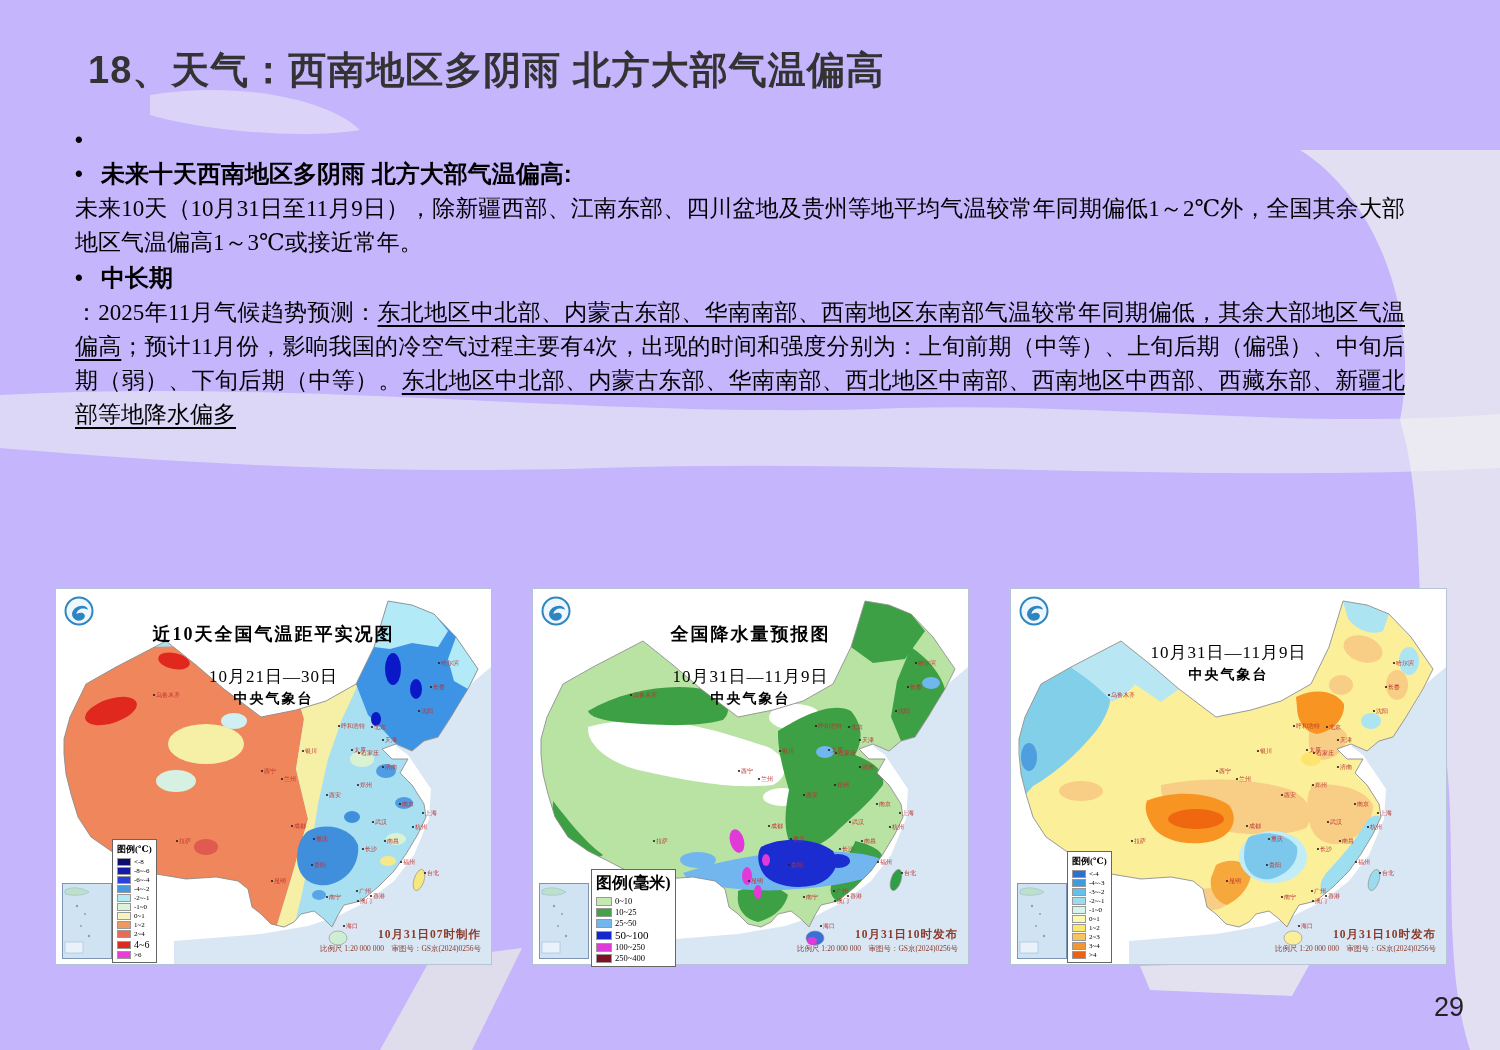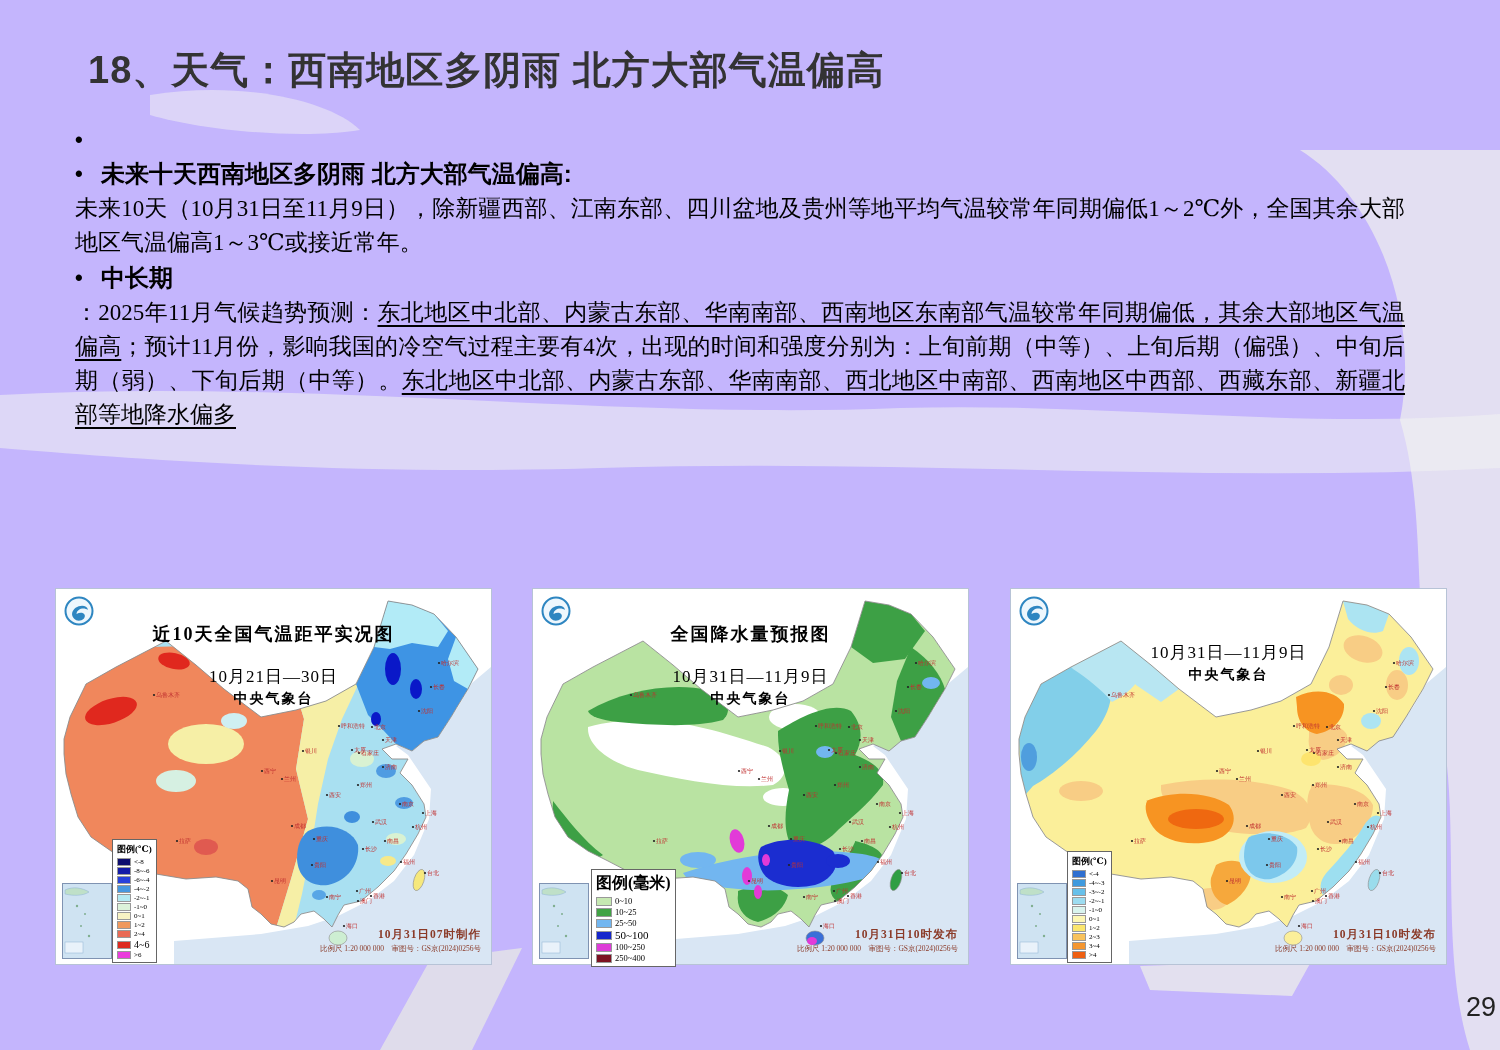--- a/index.html
+++ b/index.html
@@ -24,21 +24,21 @@
   .map-date{font-size:17px;margin-top:19px;letter-spacing:1px;}
   .map-agency{font-size:14px;font-weight:bold;margin-top:2px;letter-spacing:2px;}
   .map-legend{position:absolute;background:#fff;border:1px solid #666;padding:3px 4px 2px 4px;}
   .legend-title{font-weight:bold;margin-bottom:2px;}
   .legend-row{display:flex;align-items:center;margin-bottom:1px;}
   .legend-swatch{display:inline-block;border:0.5px solid #999;}
   .map-inset{position:absolute;left:6px;bottom:5px;width:48px;height:74px;border:1px solid #7f93b2;background:#cfe3f2;}
   .map-issue{position:absolute;right:10px;top:338px;font-size:11.5px;font-weight:bold;color:#8a3a28;letter-spacing:1px;}
   .map-scale{position:absolute;right:10px;top:355px;font-size:7.5px;color:#8a3a28;}
   .page-number{position:absolute;left:1434px;top:992px;font-size:27px;color:#222;
-         font-family:"Liberation Sans","DejaVu Sans",sans-serif;margin-left:32px;}
+         font-family:"Liberation Sans","DejaVu Sans",sans-serif;}
 </style>
 </head>
 <body>
 
 <div class="slide">
 
   <svg class="watermark" width="1500" height="1050">
     <path d="M1300,150 C1380,200 1420,320 1400,420 C1430,520 1408,640 1440,720 C1462,820 1438,950 1470,1050 L1500,1050 L1500,150 Z" fill="#ededed" opacity="0.75"></path>
     <path d="M0,395 C300,378 620,420 900,408 C1100,402 1300,430 1500,414 L1500,468 C1200,484 900,458 600,468 C350,476 120,458 0,448 Z" fill="#f2f2f2" opacity="0.55"></path>
     <path d="M430,960 L522,948 L472,1050 L380,1050 Z" fill="#e6e6e6" opacity="0.8"></path>

